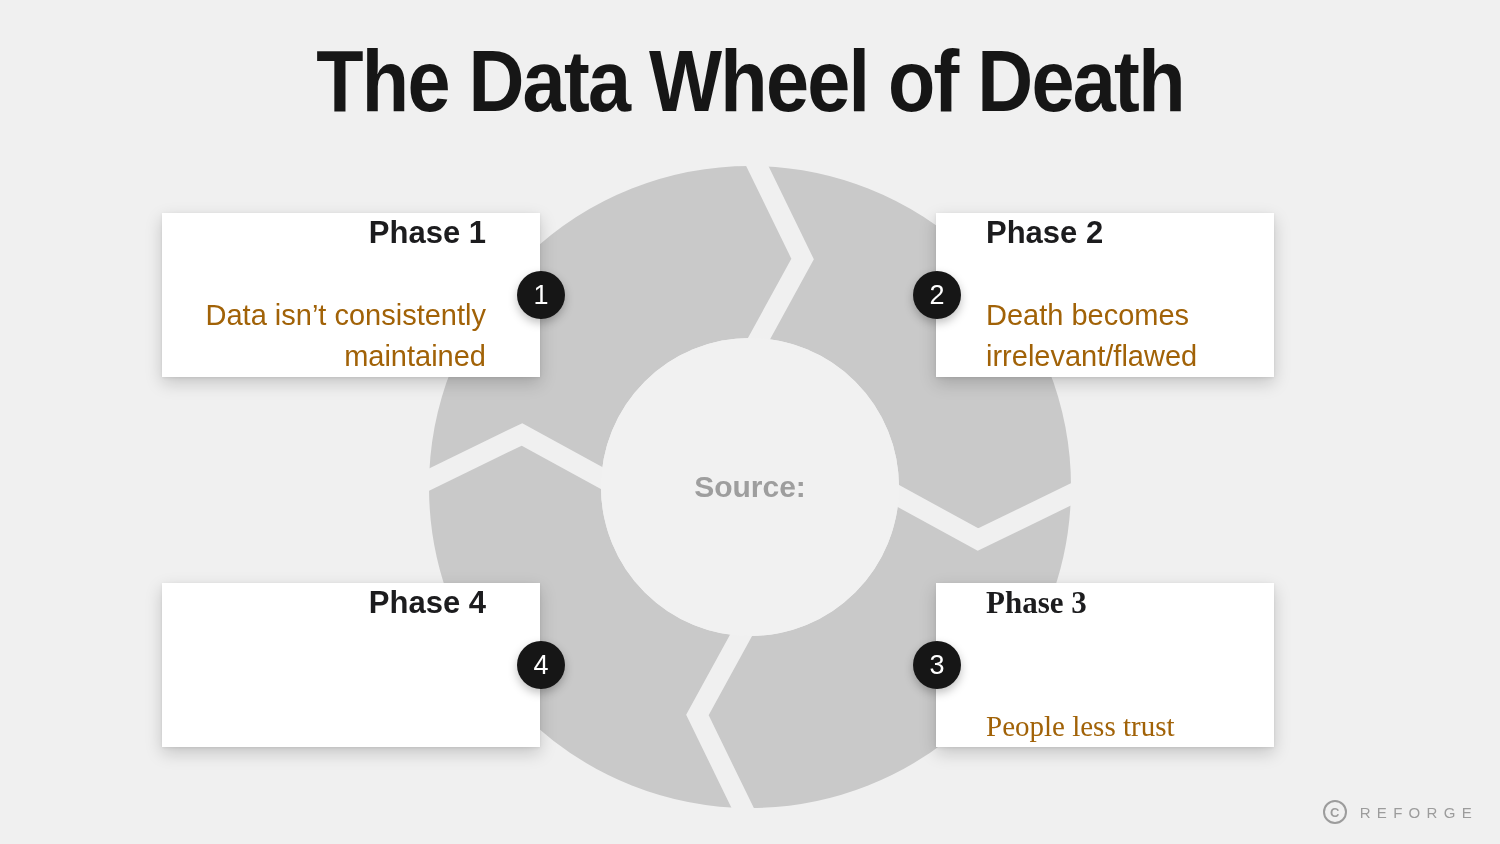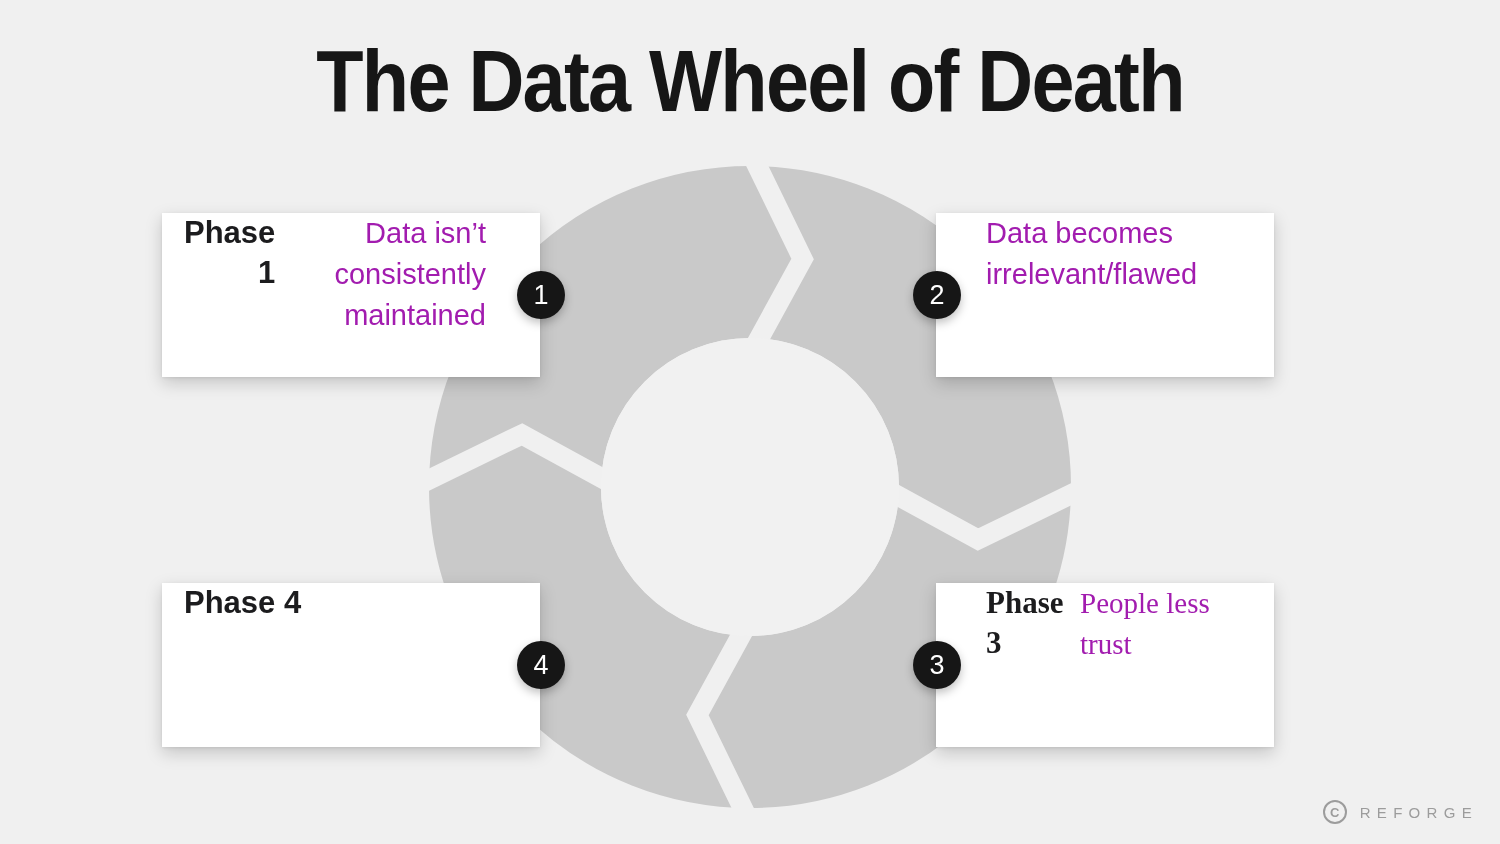--- a/index.html
+++ b/index.html
@@ -45,38 +45,38 @@
     line-height: 38px;
     color: #9e9e9e;
   }
 
   
   .card {
     position: absolute;
     background: #ffffff;
     box-shadow: 0 6px 16px rgba(0,0,0,0.18), 0 1px 3px rgba(0,0,0,0.08);
     display: flex;
-    flex-direction: row;
+    flex-direction: column;
     justify-content: space-between;
   }
   .card.top-left     { left: 162px; top: 213px; width: 378px; height: 164px; text-align: right; padding: 0 54px 0 22px; }
   .card.top-right    { left: 936px; top: 213px; width: 338px; height: 164px; text-align: left;  padding: 0 18px 0 50px; }
   .card.bottom-left  { left: 162px; top: 583px; width: 378px; height: 164px; text-align: right; padding: 0 54px 10px 22px; }
   .card.bottom-right { left: 936px; top: 583px; width: 338px; height: 164px; text-align: left;  padding: 0 18px 0 50px; font-family: Liberation Serif, serif; }
 
   .card .phase-title {
     font-size: 31px;
     font-weight: bold;
     color: #1c1c1e;
     line-height: 40px;
     margin-bottom: 3px;
   }
   .card .phase-desc {
     font-size: 29px;
-    color: #a21caf;
+    color: #a16207;
     line-height: 41px;
   }
 
   
   .badge {
     position: absolute;
     width: 48px;
     height: 48px;
     border-radius: 50%;
     background: #161616;
@@ -133,29 +133,31 @@
 
     <polyline points="750,151 802.6,259 750,355" fill="none" stroke="#f0f0f0" stroke-width="20" stroke-linejoin="miter"></polyline>
     <polyline points="1086,487 978,539.6 882,487" fill="none" stroke="#f0f0f0" stroke-width="20" stroke-linejoin="miter"></polyline>
     <polyline points="750,823 697.4,715 750,619" fill="none" stroke="#f0f0f0" stroke-width="20" stroke-linejoin="miter"></polyline>
     <polyline points="414,487 522,434.4 618,487" fill="none" stroke="#f0f0f0" stroke-width="20" stroke-linejoin="miter"></polyline>
 
     <circle cx="750" cy="487" r="149" fill="#f1f1f1"></circle>
   </svg>
 
   <div class="center-label">
+    <div>Source:</div>
   </div>
 
   <div class="card top-left">
     <div class="phase-title">Phase 1</div>
     <div class="phase-desc">Data isn’t consistently maintained</div>
   </div>
 
   <div class="card top-right">
-    <div class="phase-desc">Data becomes irrelevant/flawed</div>
+    <div class="phase-title">Phase 2</div>
+    <div class="phase-desc">Death becomes irrelevant/flawed</div>
   </div>
 
   <div class="card bottom-right">
     <div class="phase-title">Phase 3</div>
     <div class="phase-desc">People less trust</div>
   </div>
 
   <div class="card bottom-left">
     <div class="phase-title">Phase 4</div>
   </div>

